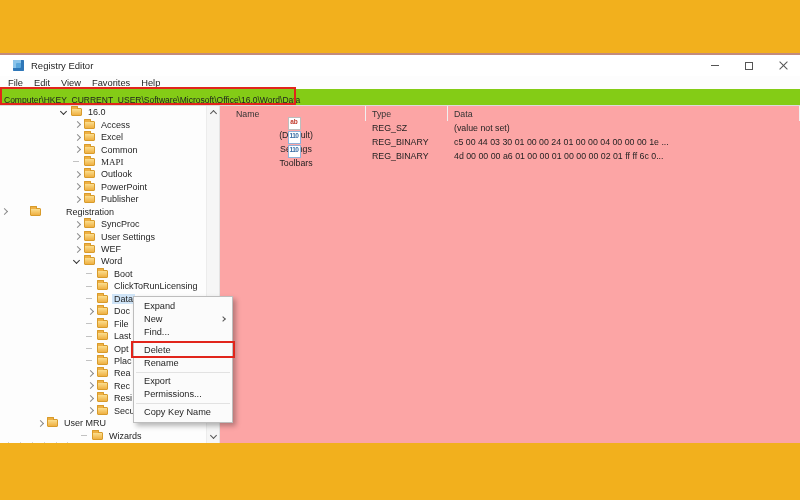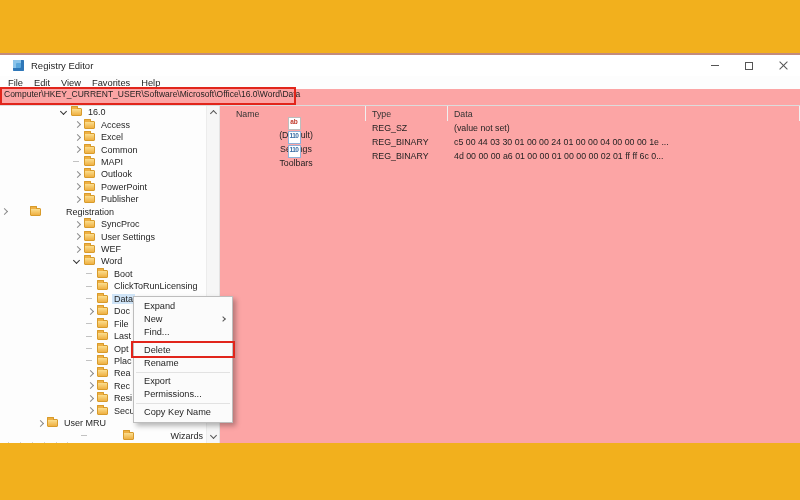--- a/index.html
+++ b/index.html
@@ -18,22 +18,22 @@
   .glyph-min { width:8px; border-top:1px solid #555; }
   .glyph-max { width:8px; height:8px; border:1px solid #555; background:#fff; }
   .glyph-close { position:relative; width:9px; height:9px; }
   .glyph-close::before, .glyph-close::after { content:""; position:absolute; left:-1px; top:4px; width:11px; border-top:1px solid #555; }
   .glyph-close::before { transform:rotate(45deg); }
   .glyph-close::after  { transform:rotate(-45deg); }
 
   .menubar { height:13px; display:flex; align-items:center; padding-left:8px; font-size:9.3px; color:#1f1f1f; background:#fdfdfd; }
   .menu-item { margin-right:11px; }
 
-  .addressbar { height:17px; display:flex; align-items:flex-start; padding-left:4px; font-size:8.5px; color:#1f1f1f;
-                border-bottom:1px solid #dcdcdc; background:#fca5a5; white-space:nowrap; }
+  .addressbar { height:17px; display:flex; align-items:flex-end; padding-left:4px; font-size:8.5px; color:#1f1f1f;
+                border-bottom:1px solid #dcdcdc; background:#84cc16; white-space:nowrap; }
 
   .main { display:flex; height:337px; }
 
   
   .tree-pane { position:relative; width:220px; height:100%; overflow:hidden; border-right:1px solid #e3e3e3; background:#fdfdfd; }
   .guide { position:absolute; top:0; bottom:0; width:0; border-left:1px dotted #d4d4d4; }
   .g0{left:8px}.g1{left:20px}.g2{left:32px}.g3{left:44px}.g4{left:56px}
   .g5{left:67px; top:10px}
   .g6{left:80px; top:168px; bottom:6px}
   .tree-rows { position:absolute; left:0; top:0; right:14px; }
@@ -148,21 +148,21 @@
             <div class="tree-row" style="padding-left: 73px;">
     <span class="expander collapsed"></span>
     <span class="folder"></span>
     <span class="tree-label">Excel</span>
   </div>
             <div class="tree-row" style="padding-left: 73px;">
     <span class="expander collapsed"></span>
     <span class="folder"></span>
     <span class="tree-label">Common</span>
   </div>
-            <div class="tree-row" style="padding-left: 73px;">
+            <div class="tree-row" style="padding-left: 73px; font-family: Liberation Serif, serif;">
     <span class="expander leaf"></span>
     <span class="folder"></span>
     <span class="tree-label">MAPI</span>
   </div>
             <div class="tree-row" style="padding-left: 73px;">
     <span class="expander collapsed"></span>
     <span class="folder"></span>
     <span class="tree-label">Outlook</span>
   </div>
             <div class="tree-row" style="padding-left: 73px;">
@@ -258,21 +258,21 @@
             <div class="tree-row" style="padding-left: 86px;">
     <span class="expander collapsed"></span>
     <span class="folder"></span>
     <span class="tree-label">Secu</span>
   </div>
             <div class="tree-row" style="padding-left: 36px;">
     <span class="expander collapsed"></span>
     <span class="folder"></span>
     <span class="tree-label">User MRU</span>
   </div>
-            <div class="tree-row" style="padding-left: 81px; justify-content: space-between;">
+            <div class="tree-row" style="padding-left: 81px;">
     <span class="expander leaf"></span>
     <span class="folder"></span>
     <span class="tree-label">Wizards</span>
   </div>
           </div>
         <div class="tree-scrollbar">
           <span class="chev up"></span>
           <span class="chev down"></span>
         </div>
       </div>

